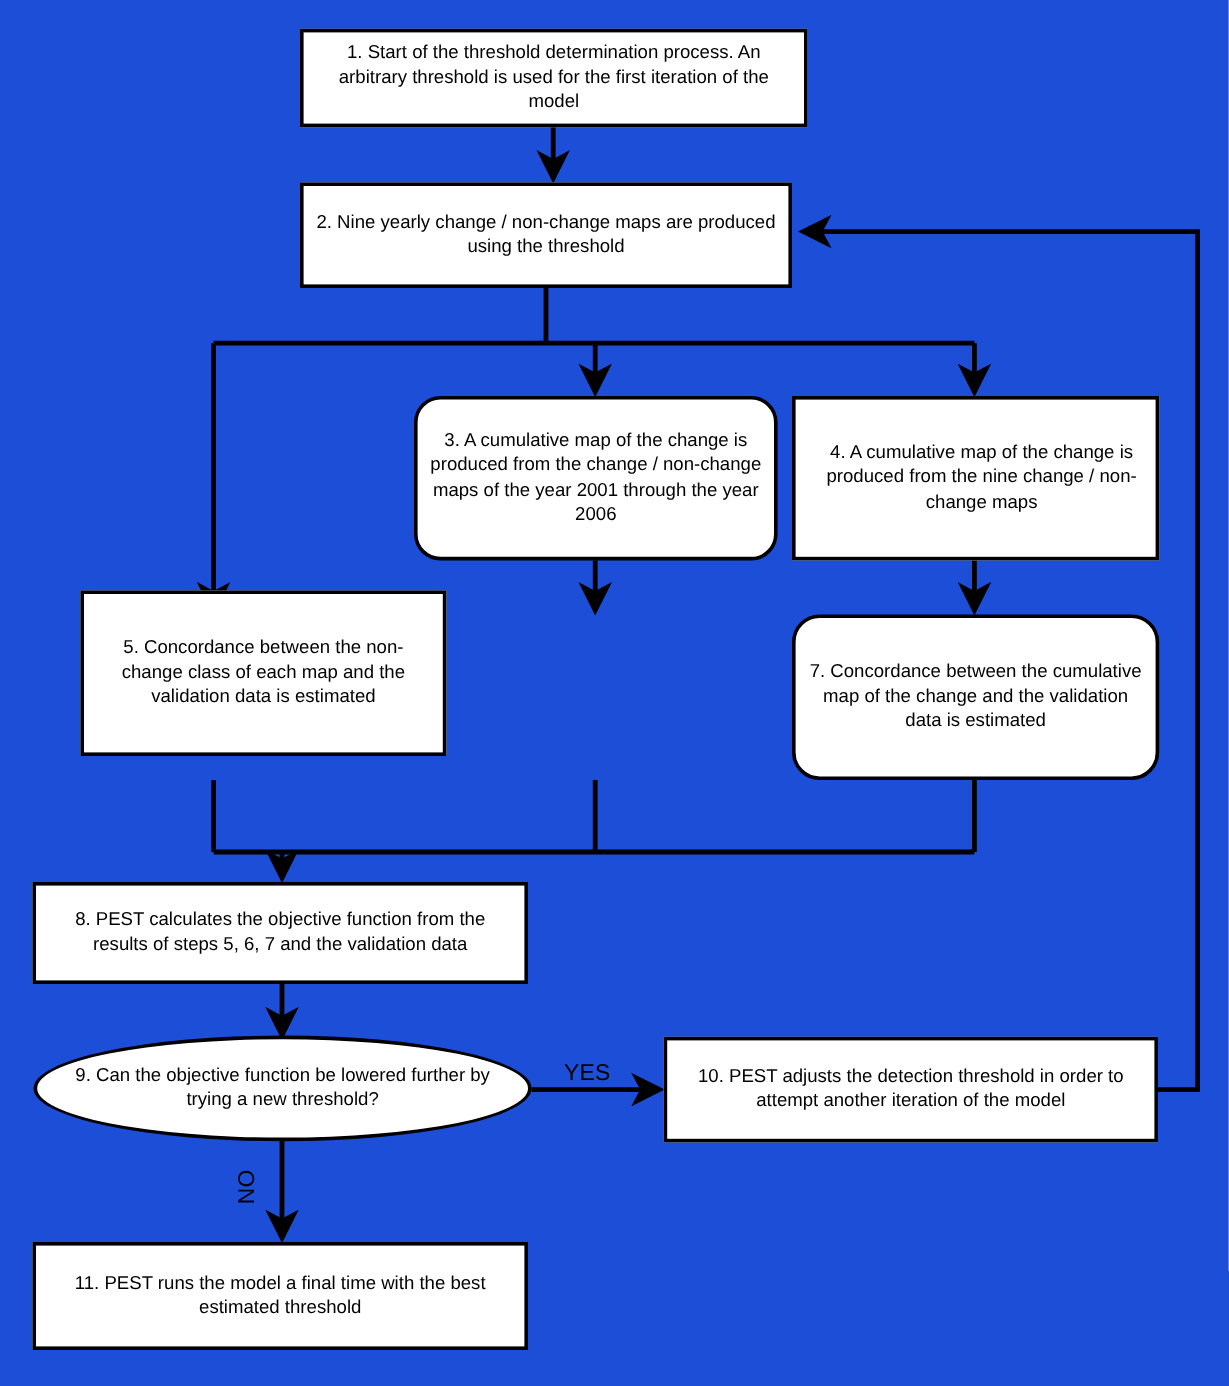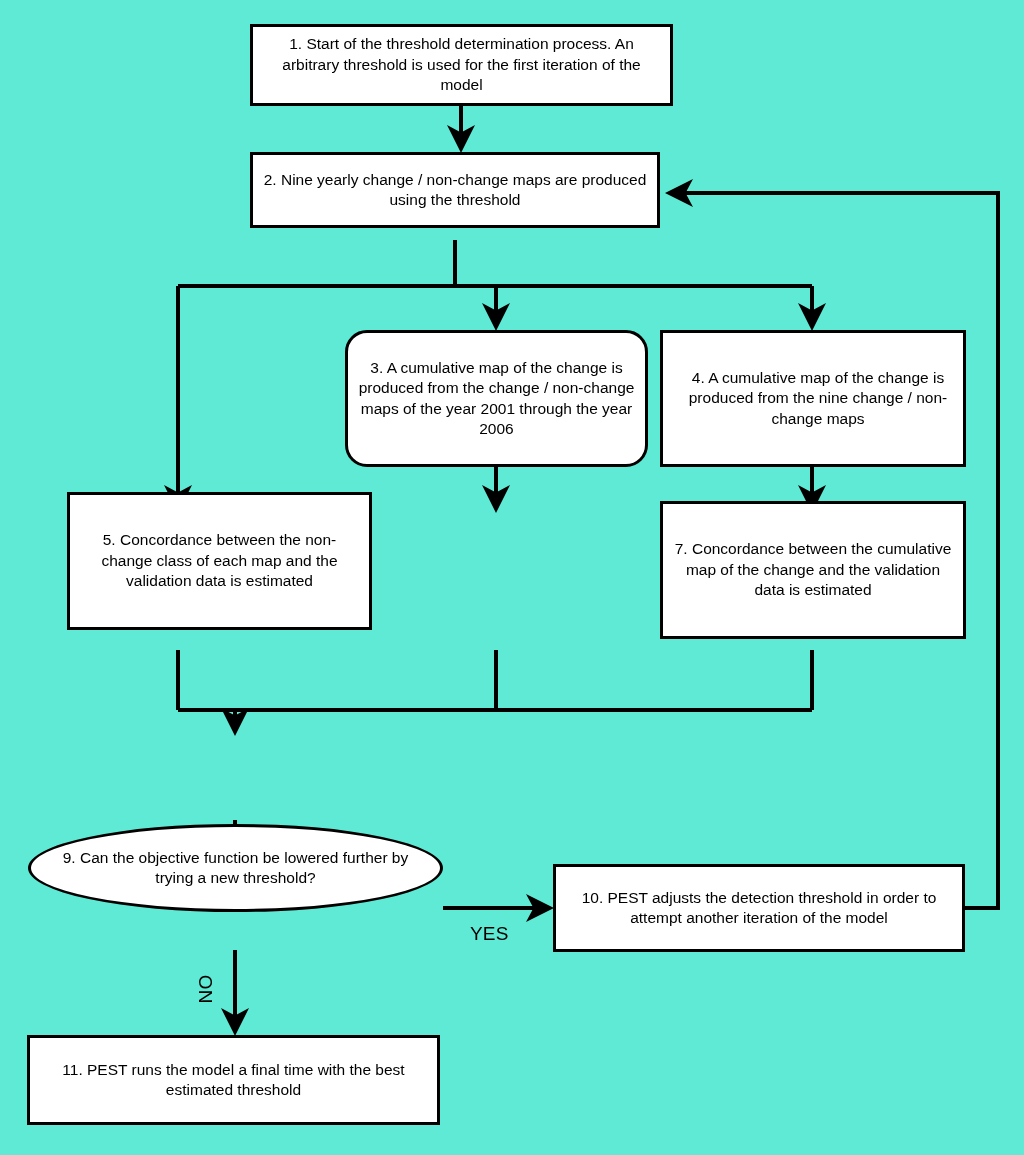--- a/index.html
+++ b/index.html
@@ -8,21 +8,21 @@
     padding: 0;
     background: #ffffff;
   }
   body {
     font-family: "Liberation Sans", sans-serif;
   }
   #canvas {
     position: relative;
     width: 1024px;
     height: 1155px;
-    background: #5eead4;
+    background: #1d4ed8;
     overflow: hidden;
   }
   #edges {
     position: absolute;
     left: 0;
     top: 0;
     width: 1024px;
     height: 1155px;
     pointer-events: none;
   }
@@ -105,51 +105,54 @@
       <path d="M 235 950 L 235 1029" marker-end="url(#arrow)"></path>
 
       <path d="M 965 908 L 998 908 L 998 193 L 672 193" marker-end="url(#arrow)"></path>
     </g>
   </svg>
 
   <div class="node box" style="left:250px; top:24px; width:423px; height:82px;">
     <span>1. Start of the threshold determination process. An arbitrary threshold is used for the first iteration of the model</span>
   </div>
 
-  <div class="node box" style="left:250px; top:152px; width:410px; height:76px;">
+  <div class="node box" style="left:250px; top:152px; width:410px; height:88px;">
     <span>2. Nine yearly change / non-change maps are produced using the threshold</span>
   </div>
 
   <div class="node box" style="left:345px; top:330px; width:303px; height:137px;border-radius:22px;">
     <span>3. A cumulative map of the change is produced from the change / non-change maps of the year 2001 through the year 2006</span>
   </div>
 
   <div class="node box" style="left:660px; top:330px; width:306px; height:137px;padding-left:19px;">
     <span>4. A cumulative map of the change is produced from the nine change / non-change maps</span>
   </div>
 
   <div class="node box" style="left:27px; top:492px; width:305px; height:138px;margin-left:40px;">
     <span>5. Concordance between the non-change class of each map and the validation data is estimated</span>
   </div>
 
 
-  <div class="node box" style="left:660px; top:501px; width:306px; height:138px;">
+  <div class="node box" style="left:660px; top:512px; width:306px; height:138px;border-radius:23px;">
     <span>7. Concordance between the cumulative map of the change and the validation data is estimated</span>
   </div>
 
+  <div class="node box" style="left:27px; top:735px; width:413px; height:85px;">
+    <span>8. PEST calculates the objective function from the results of steps 5, 6, 7 and the validation data</span>
+  </div>
 
-  <div class="node ellipse" style="left:28px; top:824px; width:415px; height:88px;">
+  <div class="node ellipse" style="left:28px; top:863px; width:415px; height:88px;">
     <span>9. Can the objective function be lowered further by trying a new threshold?</span>
   </div>
 
   <div class="node box" style="left:553px; top:864px; width:412px; height:88px;text-align:center;">
     <span>10. PEST adjusts the detection threshold in order to attempt another iteration of the model</span>
   </div>
 
   <div class="node box" style="left:27px; top:1035px; width:413px; height:90px;">
     <span>11. PEST runs the model a final time with the best estimated threshold</span>
   </div>
 
-  <div class="edge-label" style="left:470px; top:923px;">YES</div>
+  <div class="edge-label" style="left:470px; top:884px;">YES</div>
 
   <div class="edge-label vertical" style="left:192px; top:978px;">NO</div>
 
 </div>
 
 </body></html>

